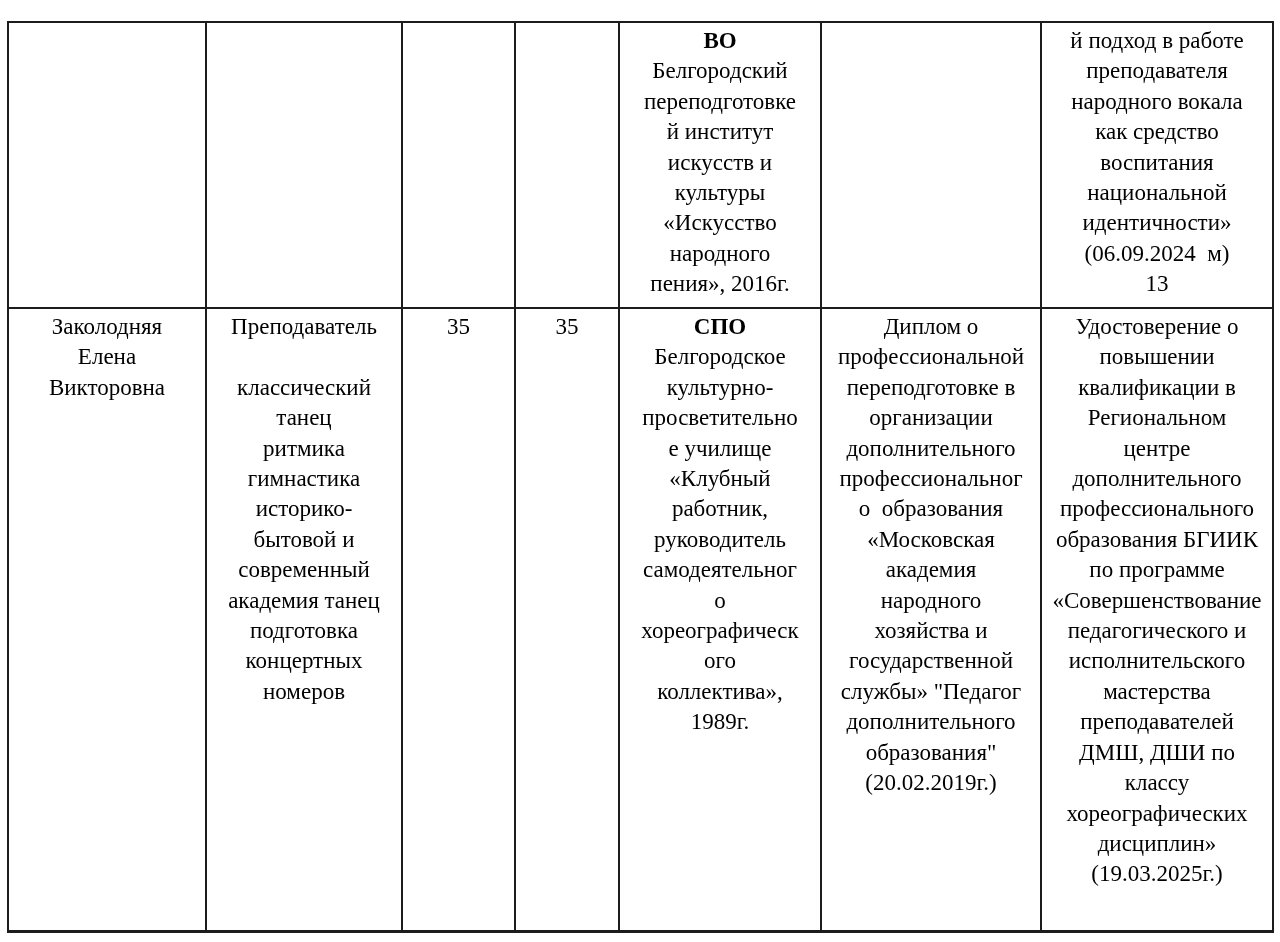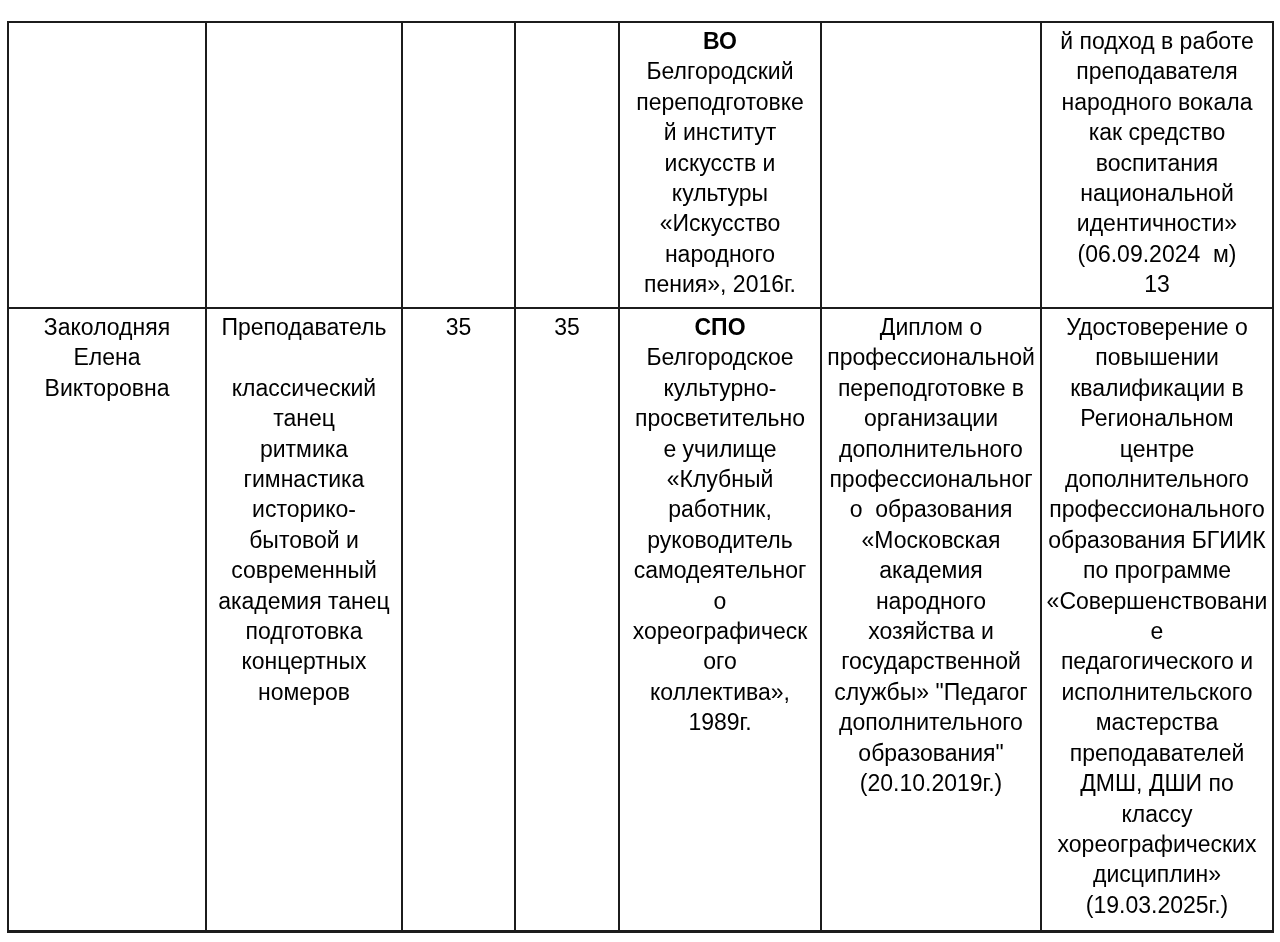--- a/index.html
+++ b/index.html
@@ -2,21 +2,21 @@
 <html><head>
 <meta charset="utf-8">
 <style>
   html, body { margin: 0; padding: 0; background: #ffffff; }
   .page {
     position: relative;
     width: 1280px;
     height: 942px;
     background: #ffffff;
     color: #000000;
-    font-family: Liberation Sans, sans-serif;
+    font-family: Liberation Serif, serif;
     overflow: hidden;
   }
   table.doc-table {
     position: absolute;
     left: 7px;
     top: 21px;
     width: 1265px;
     border-collapse: collapse;
     table-layout: fixed;
   }
@@ -154,21 +154,21 @@
 профессиональног
 о  образования
 «Московская
 академия
 народного
 хозяйства и
 государственной
 службы» "Педагог
 дополнительного
 образования"
-(20.10.2019г.)</div>
+(20.02.2019г.)</div>
         </td>
         <td class="cell">
           <div class="cell-text">Удостоверение о
 повышении
 квалификации в
 Региональном
 центре
 дополнительного
 профессионального
 образования БГИИК

